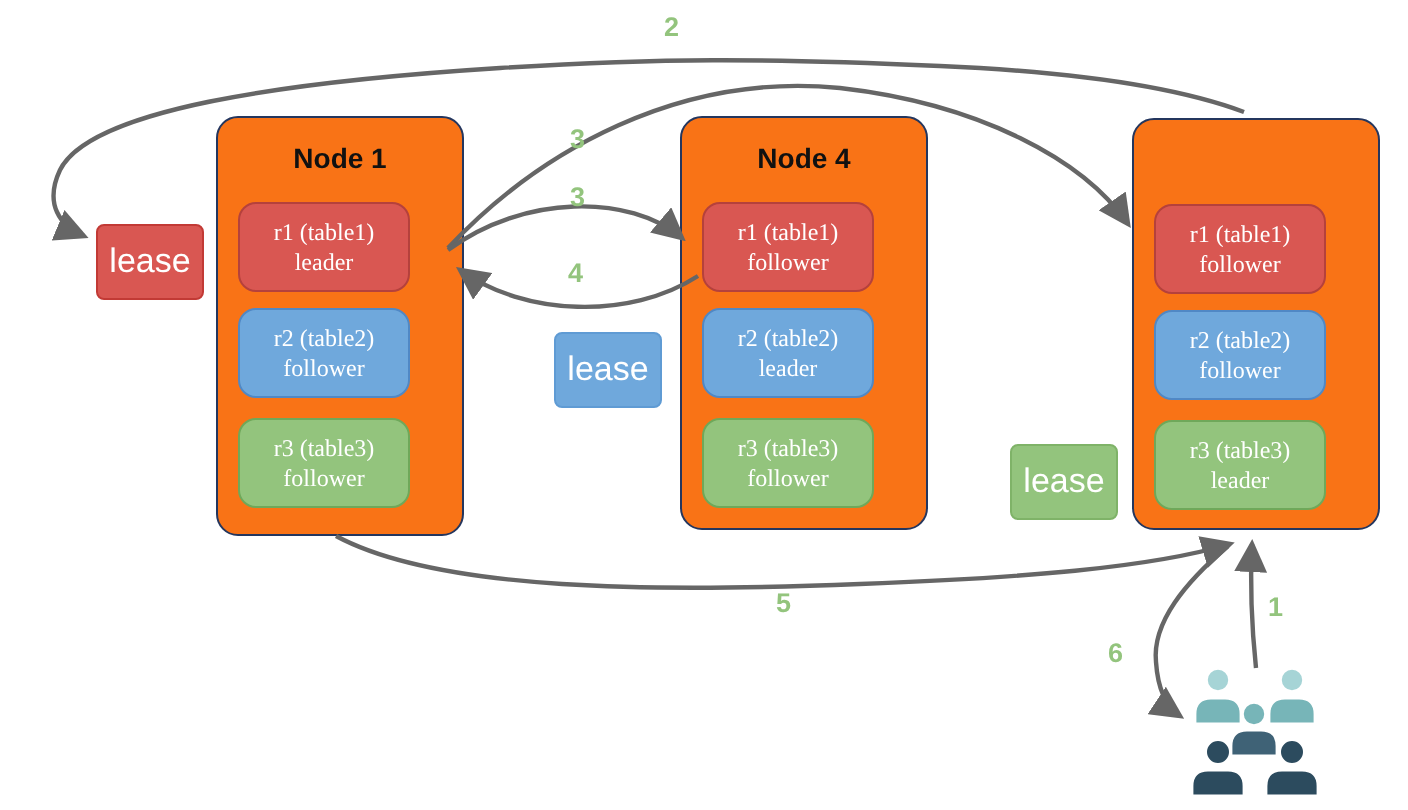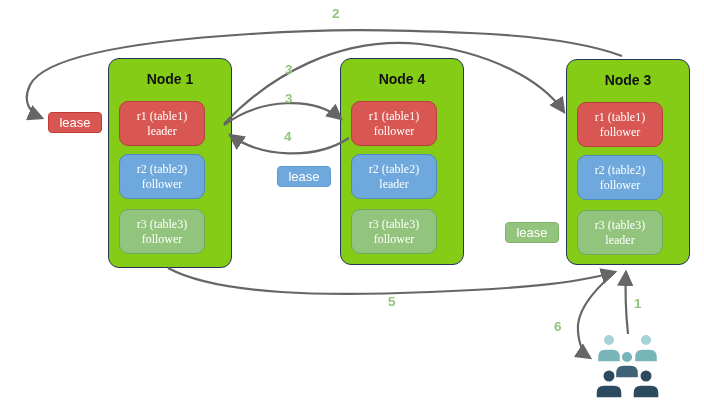--- a/index.html
+++ b/index.html
@@ -3,41 +3,41 @@
 <meta charset="utf-8">
 <style>
   html,body{margin:0;padding:0;background:#ffffff;}
   #canvas{
     position:relative;width:704px;height:405px;overflow:hidden;
     font-family:"Liberation Sans","DejaVu Sans",sans-serif;
     background:#ffffff;
   }
   .node{
     position:absolute;width:124px;height:210px;
-    background:#84cc16;border:1.5px solid #24365e;border-radius:11px;
+    background:#f97316;border:1.5px solid #24365e;border-radius:11px;
     box-sizing:border-box;z-index:1;
   }
   .node-title{
     position:absolute;top:12px;left:0;width:100%;text-align:center;
     font-size:14px;font-weight:bold;color:#111111;
   }
   .replica{
     position:absolute;left:10px;width:86px;height:45px;
     border-radius:9px;box-sizing:border-box;
     display:flex;flex-direction:column;align-items:center;justify-content:center;
     color:#ffffff;font-size:12px;line-height:15px;text-align:center;font-family:Liberation Serif, serif;
   }
   .replica.red{background:#d95752;border:1.5px solid #b5413c;}
   .replica.blue{background:#6fa8dc;border:1.5px solid #5088c5;}
   .replica.green{background:#93c47d;border:1.5px solid #6fa85a;}
   .r-pos-1{top:42px;} .r-pos-2{top:95px;} .r-pos-3{top:150px;text-align:center;}
   .lease{
-    position:absolute;width:54px;height:21px;border-radius:4px;
+    position:absolute;width:54px;height:38px;border-radius:4px;
     box-sizing:border-box;display:flex;align-items:center;justify-content:center;
-    color:#ffffff;font-size:13px;z-index:2;
+    color:#ffffff;font-size:17px;z-index:2;
   }
   .lease.red{left:48px;top:112px;background:#d95752;border:1.5px solid #c23a35;}
   .lease.blue{left:277px;top:166px;background:#6fa8dc;border:1.5px solid #5f9bd4;}
   .lease.green{left:505px;top:222px;background:#93c47d;border:1.5px solid #7fb368;}
   .step{
     position:absolute;z-index:6;font-size:13.5px;font-weight:bold;color:#93c47d;
   }
   .step-2{left:332px;top:6px;}
   .step-3a{left:285px;top:62px;}
   .step-3b{left:285px;top:91px;}
@@ -80,21 +80,20 @@
       <span>r2 (table2)</span>
       <span>leader</span>
     </div>
     <div class="replica green r-pos-3">
       <span>r3 (table3)</span>
       <span>follower</span>
     </div>
   </div>
 
   <div class="node" style="left:566px;top:59px;height:206px;">
-    <div class="node-title">Node 3</div>
     <div class="replica red r-pos-1">
       <span>r1 (table1)</span>
       <span>follower</span>
     </div>
     <div class="replica blue r-pos-2">
       <span>r2 (table2)</span>
       <span>follower</span>
     </div>
     <div class="replica green r-pos-3">
       <span>r3 (table3)</span>

